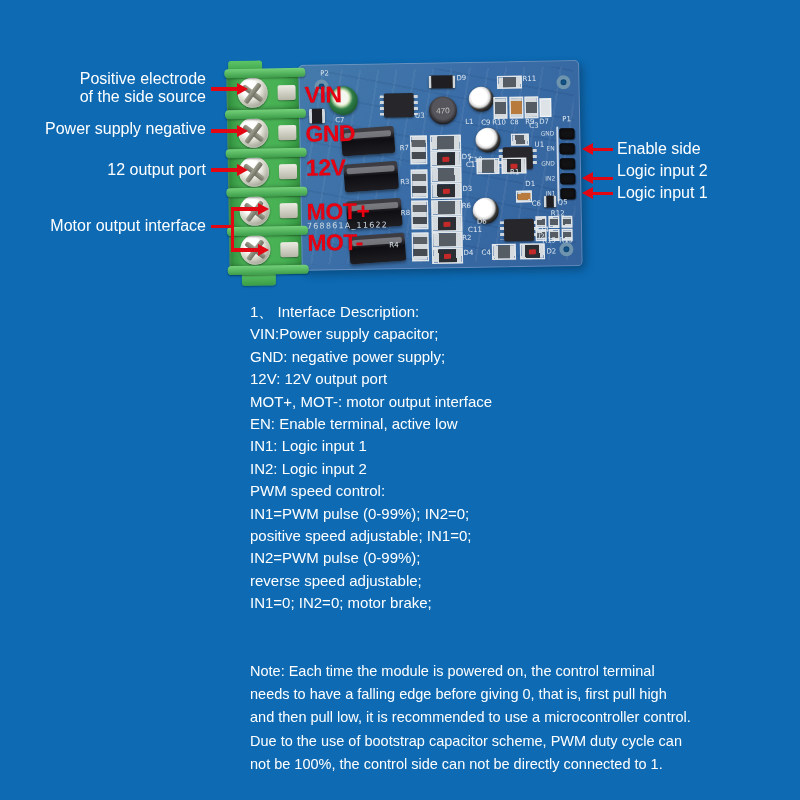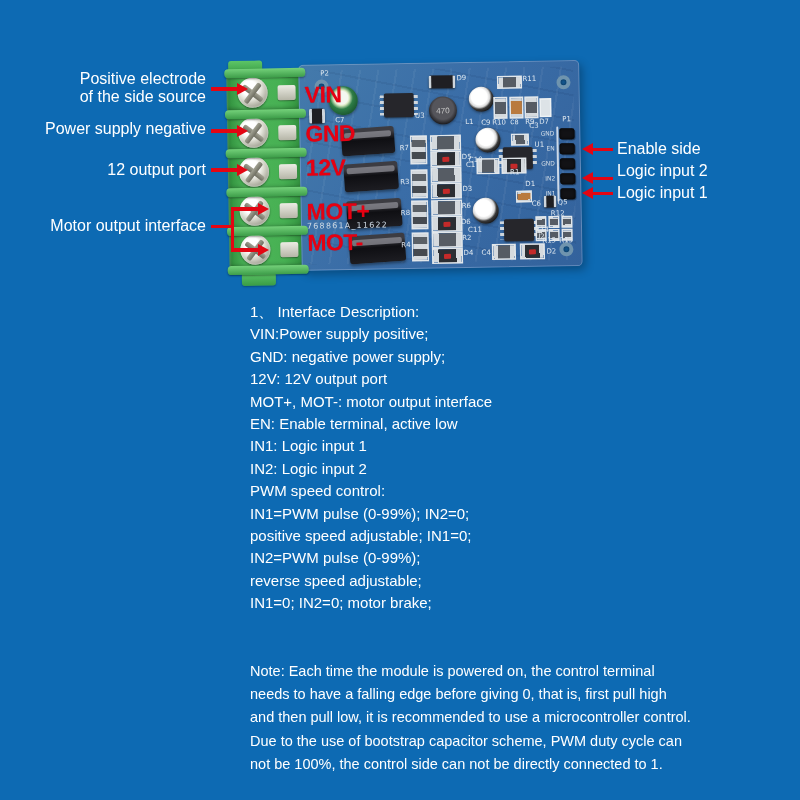--- a/index.html
+++ b/index.html
@@ -199,26 +199,26 @@
         <div class="silk" style="left: 182px; top: 58px;">C9</div>
         <div class="silk" style="left: 224px; top: 15px;">R11</div>
         <div class="silk" style="left: 193px; top: 58px;">R10</div>
         <div class="silk" style="left: 211px; top: 58px; font-family: Liberation Mono, monospace;">C8</div>
         <div class="silk" style="left: 226px; top: 58px;">R9</div>
         <div class="silk" style="left: 240px; top: 58px;">D7</div>
         <div class="silk" style="left: 263px; top: 56px;">P1</div>
         <div class="silk" style="left: 100px; top: 82px;">R7</div>
         <div class="silk" style="left: 100px; top: 116px;">R3</div>
         <div class="silk" style="left: 100px; top: 147px;">R8</div>
-        <div class="silk" style="left: 100px; top: 179px;">R4</div>
+        <div class="silk" style="left: 88px; top: 179px;">R4</div>
         <div class="silk" style="left: 162px; top: 92px;">D5</div>
         <div class="silk" style="left: 162px; top: 108px; margin-left: 48px;">R1</div>
         <div class="silk" style="left: 162px; top: 124px;">D3</div>
         <div class="silk" style="left: 161px; top: 141px;">R6</div>
-        <div class="silk" style="left: 160px; top: 157px;">D6</div>
+        <div class="silk" style="left: 176px; top: 157px;">D6</div>
         <div class="silk" style="left: 161px; top: 173px;">R2</div>
         <div class="silk" style="left: 162px; top: 188px;">D4</div>
         <div class="silk" style="left: 169px; top: 95px;">C10</div>
         <div class="silk" style="left: 167px; top: 165px;">C11</div>
         <div class="silk" style="left: 230px; top: 62px;">C3</div>
         <div class="silk" style="left: 166px; top: 100px;">C1</div>
         <div class="silk" style="left: 235px; top: 81px;">U1</div>
         <div class="silk" style="left: 225px; top: 120px;">D1</div>
         <div class="silk" style="left: 231px; top: 132px; margin-top: 8px;">C6</div>
         <div class="silk" style="left: 257px; top: 139px; text-align: right;">Q5</div>
@@ -257,21 +257,21 @@
   <div class="cr" style="top:140px">Enable side</div>
   <div class="cr" style="top:162px">Logic input 2</div>
   <div class="cr" style="top:184px">Logic input 1</div>
 
   <div class="arr left" style="left:593px;top:147.5px;width:20px"></div>
   <div class="arr left" style="left:593px;top:176.5px;width:20px"></div>
   <div class="arr left" style="left:593px;top:191.5px;width:20px"></div>
 
   <div class="textblock" id="desc">
     <div class="ln">1、 Interface Description:</div>
-    <div class="ln">VIN:Power supply positive;</div>
+    <div class="ln">VIN:Power supply capacitor;</div>
     <div class="ln">GND: negative power supply;</div>
     <div class="ln">12V: 12V output port</div>
     <div class="ln">MOT+, MOT-: motor output interface</div>
     <div class="ln">EN: Enable terminal, active low</div>
     <div class="ln">IN1: Logic input 1</div>
     <div class="ln">IN2: Logic input 2</div>
     <div class="ln">PWM speed control:</div>
     <div class="ln">IN1=PWM pulse (0-99%); IN2=0;</div>
     <div class="ln">positive speed adjustable; IN1=0;</div>
     <div class="ln">IN2=PWM pulse (0-99%);</div>

